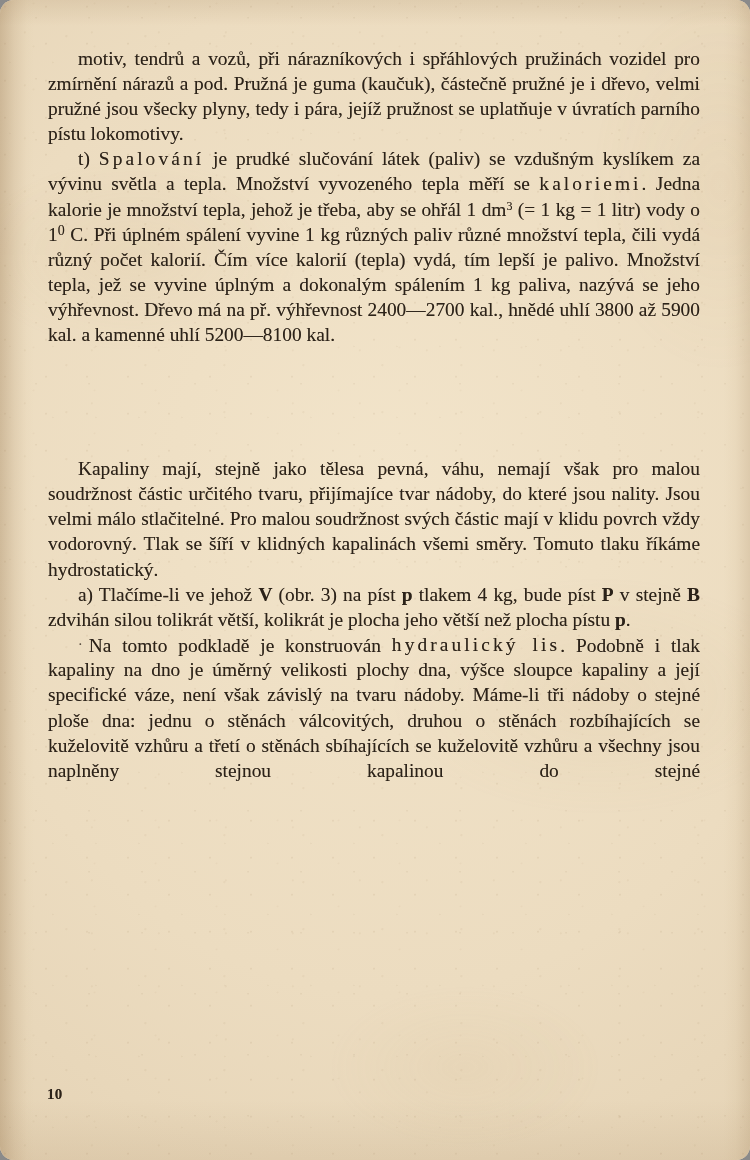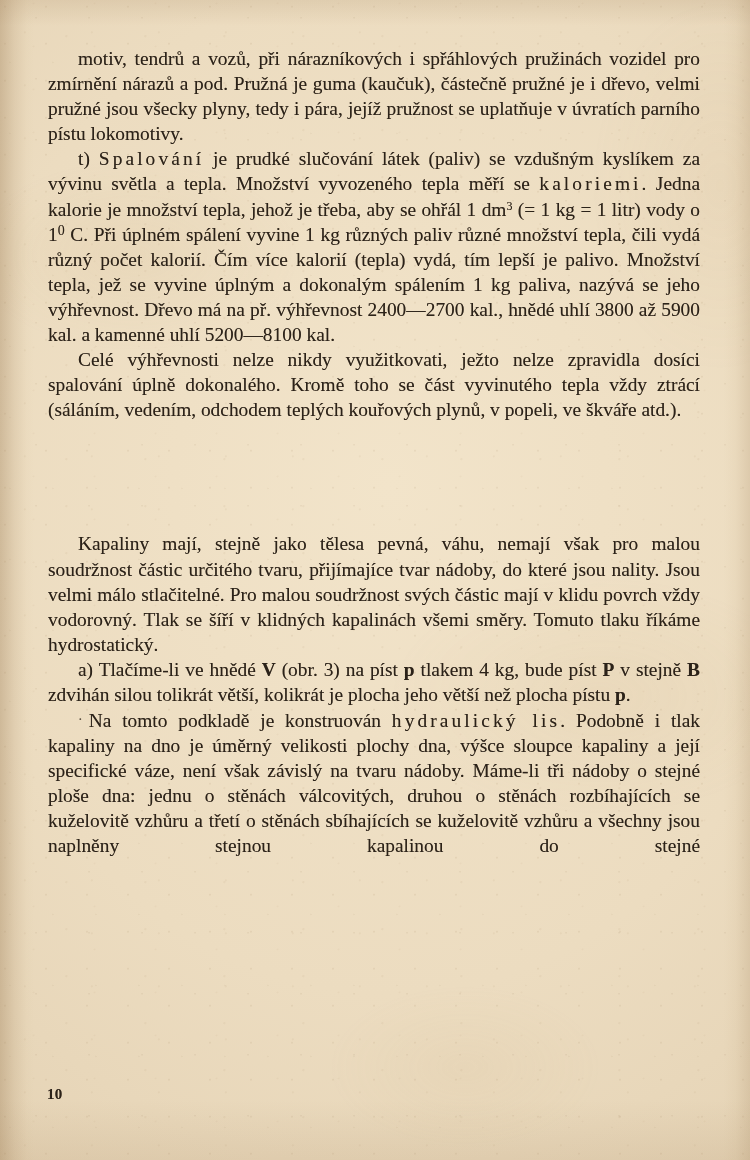--- a/index.html
+++ b/index.html
@@ -9,20 +9,21 @@
   }
 
   #page {
     position: relative;
     width: 750px;
     height: 1160px;
     overflow: hidden;
     background: #eeddc0;
     font-family: "Liberation Serif", "DejaVu Serif", serif;
     color: #2b2219;
+    border-radius: 14px;
   }
 
   
   .paper-base {
     position: absolute;
     inset: 0;
     background:
       radial-gradient(125% 95% at 52% 42%, #f2e4ca 0%, #ecdcc0 46%, #e4d2b4 78%, #dcc8a7 100%);
   }
   .paper-left-shadow {
@@ -162,34 +163,31 @@
   <div class="paper-bottom-shadow"></div>
 
   <div class="textblock">
 
     <p class="para">
       <span>motiv, tendrů a vozů, při nárazníkových i spřáhlových pružinách vozidel pro zmírnění nárazů a pod. Pružná je guma (kaučuk), částečně pružné je i dřevo, velmi pružné jsou všecky plyny, tedy i pára, jejíž pružnost se uplatňuje v úvratích parního pístu lokomotivy.</span>
     </p>
 
     <p class="para"><span>t) </span><span class="sp">Spalování</span><span> je prudké slučování látek (paliv) se vzdušným kyslíkem za vývinu světla a tepla. Množství vyvozeného tepla měří se </span><span class="sp">kaloriemi</span><span>. Jedna kalorie je množství tepla, jehož je třeba, aby se ohřál 1 dm</span><sup class="exp">3</sup><span> (= 1 kg = 1 litr) vody o 1</span><span class="deg">0</span><span> C. Při úplném spálení vyvine 1 kg různých paliv různé množství tepla, čili vydá různý počet kalorií. Čím více kalorií (tepla) vydá, tím lepší je palivo. Množství tepla, jež se vyvine úplným a dokonalým spálením 1 kg paliva, nazývá se jeho výhřevnost. Dřevo má na př. výhřevnost 2400—2700 kal., hnědé uhlí 3800 až 5900 kal. a kamenné uhlí 5200—8100 kal.</span></p>
 
-    <p class="para">
-      <span>Celé výhřevnosti nelze nikdy využitkovati, ježto nelze zpravidla dosíci spalování úplně dokonalého. Kromě toho se část vyvinutého tepla vždy ztrácí (sáláním, vedením, odchodem teplých kouřových plynů, v popeli, ve škváře atd.).</span>
-    </p>
 
     <div class="spacer-head-top"></div>
 
 
     <div class="spacer-head-bot"></div>
 
     <p class="para">
       <span>Kapaliny mají, stejně jako tělesa pevná, váhu, nemají však pro malou soudržnost částic určitého tvaru, přijímajíce tvar nádoby, do které jsou nality. Jsou velmi málo stlačitelné. Pro malou soudržnost svých částic mají v klidu povrch vždy vodorovný. Tlak se šíří v klidných kapalinách všemi směry. Tomuto tlaku říkáme hydrostatický.</span>
     </p>
 
-    <p class="para"><span>a) Tlačíme-li ve hnědé </span><b>V</b><span> (obr. 3) na píst </span><b>p</b><span> tlakem 4 kg, bude píst </span><b>P</b><span> v stejně </span><b>B</b><span> zdvihán silou tolikrát větší, kolikrát je plocha jeho větší než plocha pístu </span><b>p</b><span>.</span></p>
+    <p class="para"><span>a) Tlačíme-li ve jehož </span><b>V</b><span> (obr. 3) na píst </span><b>p</b><span> tlakem 4 kg, bude píst </span><b>P</b><span> v stejně </span><b>B</b><span> zdvihán silou tolikrát větší, kolikrát je plocha jeho větší než plocha pístu </span><b>p</b><span>.</span></p>
 
     <p class="para last-justify"><span class="head-dot">·</span><span>Na tomto podkladě je konstruován </span><span class="sp">hydraulický lis</span><span>. Podobně i tlak kapaliny na dno je úměrný velikosti plochy dna, výšce sloupce kapaliny a její specifické váze, není však závislý na tvaru nádoby. Máme-li tři nádoby o stejné ploše dna: jednu o stěnách válcovitých, druhou o stěnách rozbíhajících se kuželovitě vzhůru a třetí o stěnách sbíhajících se kuželovitě vzhůru a všechny jsou naplněny stejnou kapalinou do stejné</span></p>
 
   </div>
 
   <div class="pageno">10</div>
 
 </div>
 
 </body></html>

